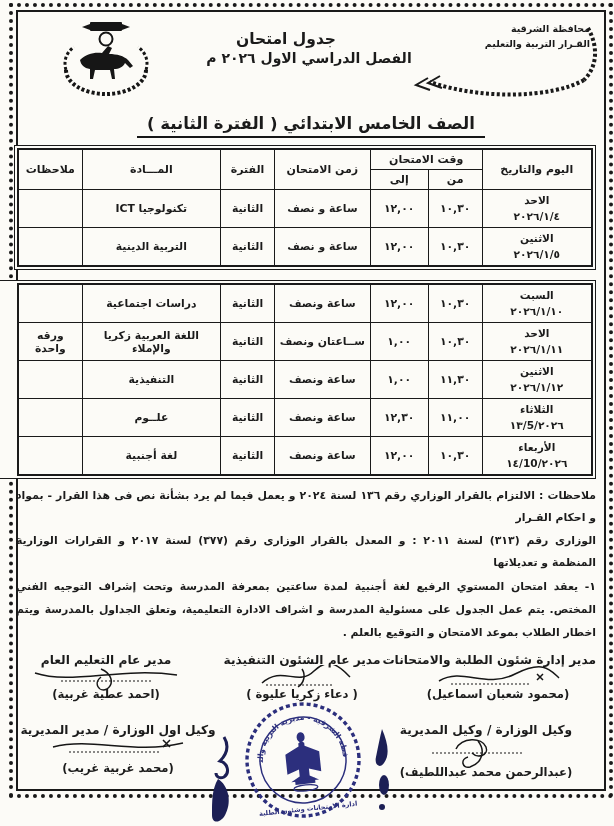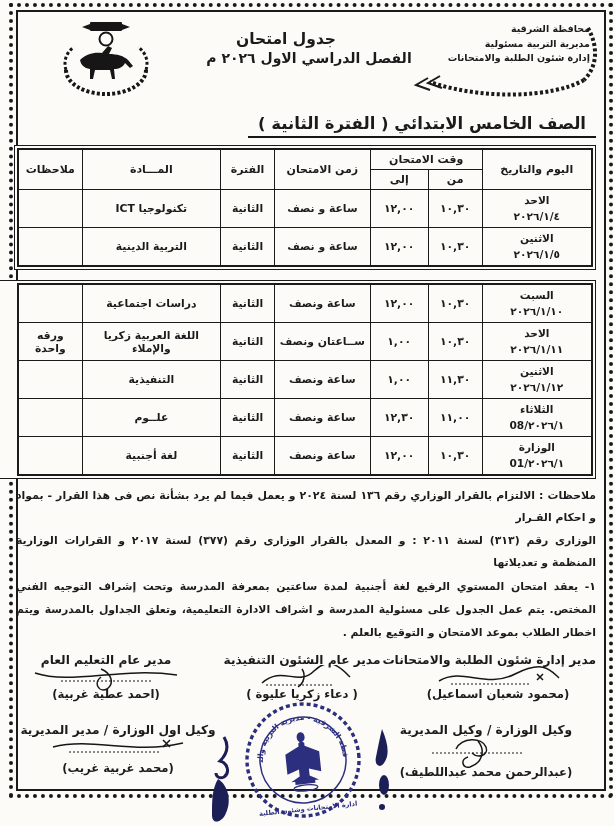--- a/index.html
+++ b/index.html
@@ -19,21 +19,21 @@
   
   header{position:relative;height:94px;}
   .wreath-right{position:absolute;top:4px;right:6px;width:178px;text-align:right;}
   .wreath-right .wl{font-weight:700;font-size:9.5px;line-height:1.55;white-space:nowrap;}
   .wreath-right svg{position:absolute;top:-4px;right:-8px;pointer-events:none;}
   .title-block{position:absolute;top:12px;right:170px;width:280px;text-align:center;}
   .title-block .t1{font-weight:700;font-size:15.5px;}
   .title-block .t2{font-weight:700;font-size:14px;margin-top:2px;padding-left:46px;}
   .emblem-left{position:absolute;top:2px;left:24px;width:112px;height:86px;}
 
-  .subtitle-row{text-align:right;margin-top:2px;}
+  .subtitle-row{text-align:center;margin-top:2px;}
   .subtitle{display:inline-block;font-weight:700;font-size:16.5px;border-bottom:2.2px solid #161616;padding:0 10px 3px;}
 
   
   .twrap{width:576px;margin:7px auto 0;border:1.5px solid #1a1a1a;padding:2px;background:#fcfbf7;}
   table.sched{width:100%;border-collapse:collapse;table-layout:fixed;border:2px solid #1a1a1a;}
   table.sched th,table.sched td{border:1.4px solid #1a1a1a;text-align:center;vertical-align:middle;
     font-weight:700;font-size:10.8px;padding:1px 2px;overflow:hidden;}
   table.sched thead th{font-size:11px;height:17px;}
   table.sched td{height:35px;}
   td.day div{line-height:1.45;font-size:10.6px;}
@@ -72,22 +72,21 @@
           <div class="wreath-right">
             <svg width="196" height="86" viewBox="0 0 196 86">
               <g fill="none" stroke="#1a1a1a">
                 <path d="M186 10 C 196 28 196 48 182 62" stroke-width="4" stroke-dasharray="3 2.4"></path>
                 <path d="M182 62 C 150 80 80 82 28 64" stroke-width="4" stroke-dasharray="3 2.4"></path>
                 <path d="M40 70 l-14 -5 12 -7" stroke-width="2"></path>
                 <path d="M28 72 l-14 -5 12 -7" stroke-width="2"></path>
               </g>
             </svg>
             <div class="wl">محافظة الشرقية</div>
-            <div class="wl">مديرية التربية مسئولية</div>
-            <div class="wl">إدارة شئون الطلبة والامتحانات</div>
+            <div class="wl">القـرار التربية والتعليم</div>
           </div>
 
           <div class="title-block">
             <div class="t1">جدول امتحان</div>
             <div class="t2">الفصل الدراسي الاول ٢٠٢٦ م</div>
           </div>
 
           <div class="emblem-left">
             <svg width="112" height="86" viewBox="0 0 112 86">
               <g fill="none" stroke="#161616">
@@ -208,33 +207,33 @@
                 <td>١١,٣٠</td>
                 <td>١,٠٠</td>
                 <td>ساعة ونصف</td>
                 <td>الثانية</td>
                 <td>التنفيذية</td>
                 <td></td>
               </tr>
               <tr>
                 <td class="day">
                   <div>الثلاثاء</div>
-                  <div>٢٠٢٦/١/08</div>
+                  <div>٢٠٢٦/5/١٣</div>
                 </td>
                 <td>١١,٠٠</td>
                 <td>١٢,٣٠</td>
                 <td>ساعة ونصف</td>
                 <td>الثانية</td>
                 <td>علــوم</td>
                 <td></td>
               </tr>
               <tr>
                 <td class="day">
-                  <div>الوزارة</div>
-                  <div>٢٠٢٦/١/01</div>
+                  <div>الأربعاء</div>
+                  <div>٢٠٢٦/10/١٤</div>
                 </td>
                 <td>١٠,٣٠</td>
                 <td>١٢,٠٠</td>
                 <td>ساعة ونصف</td>
                 <td>الثانية</td>
                 <td>لغة أجنبية</td>
                 <td></td>
               </tr>
             </tbody>
           </table>

